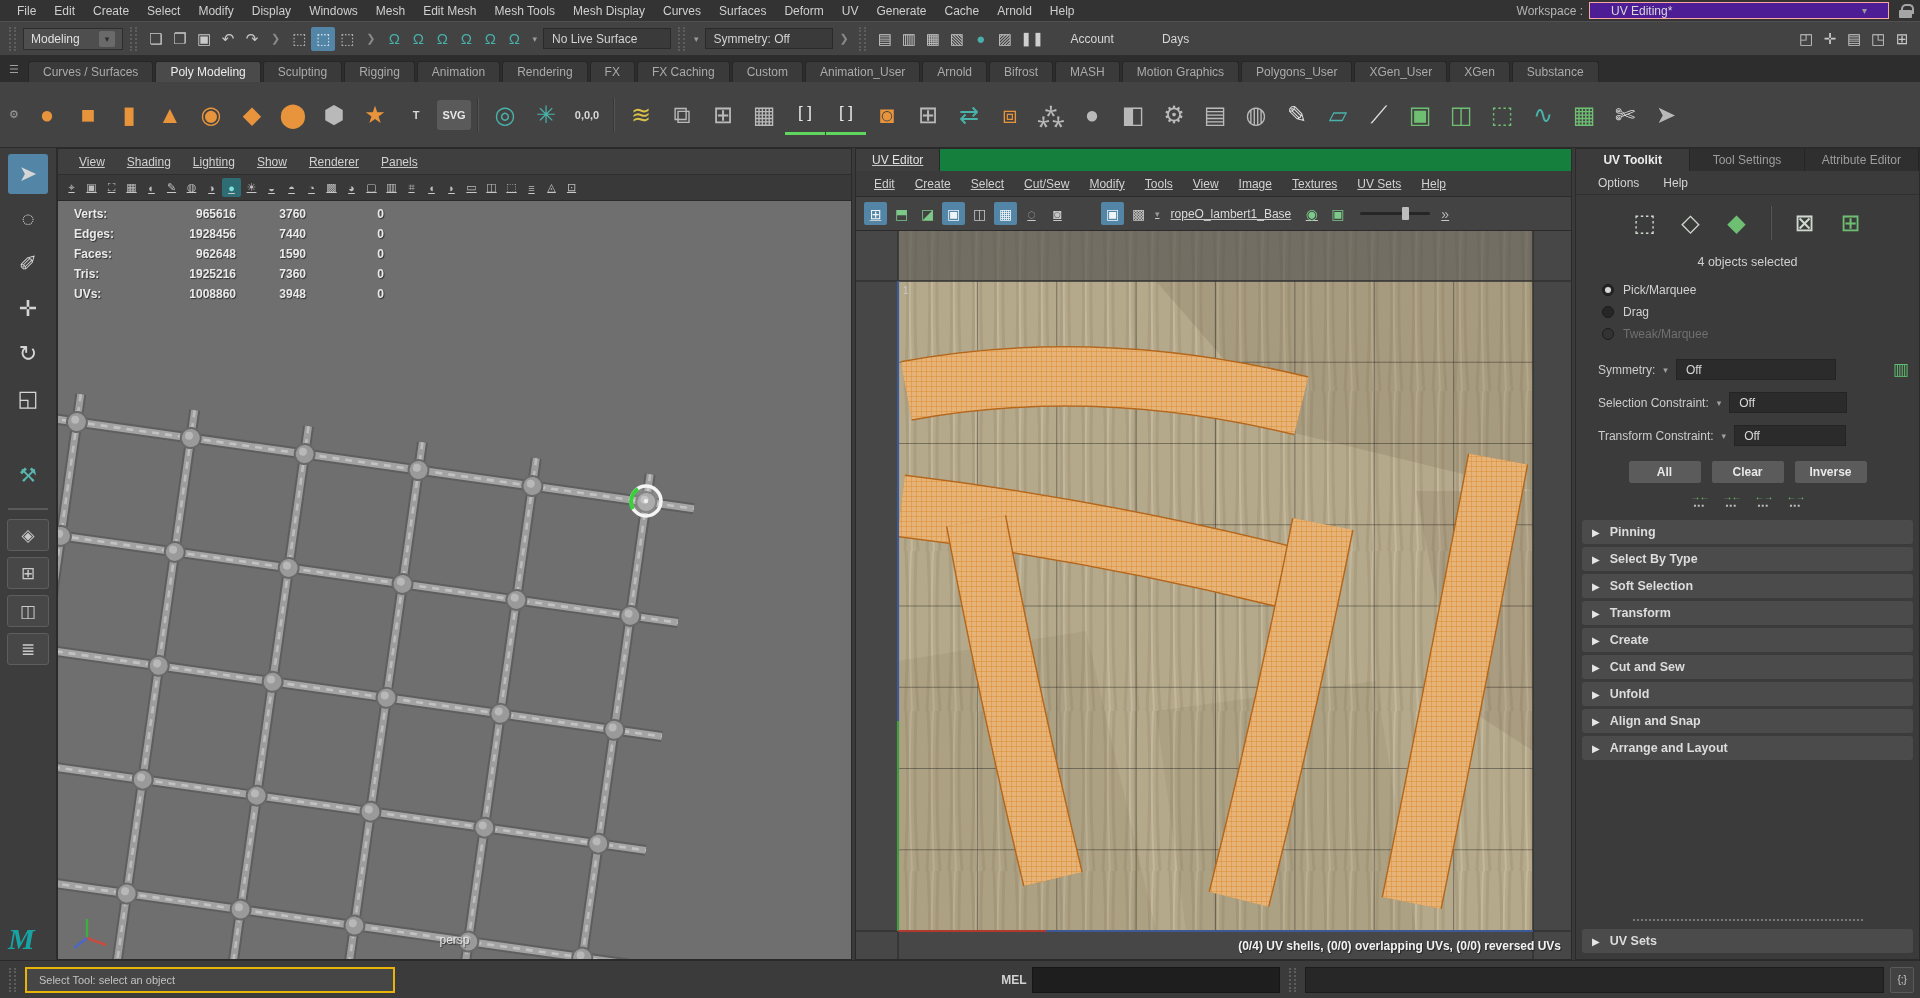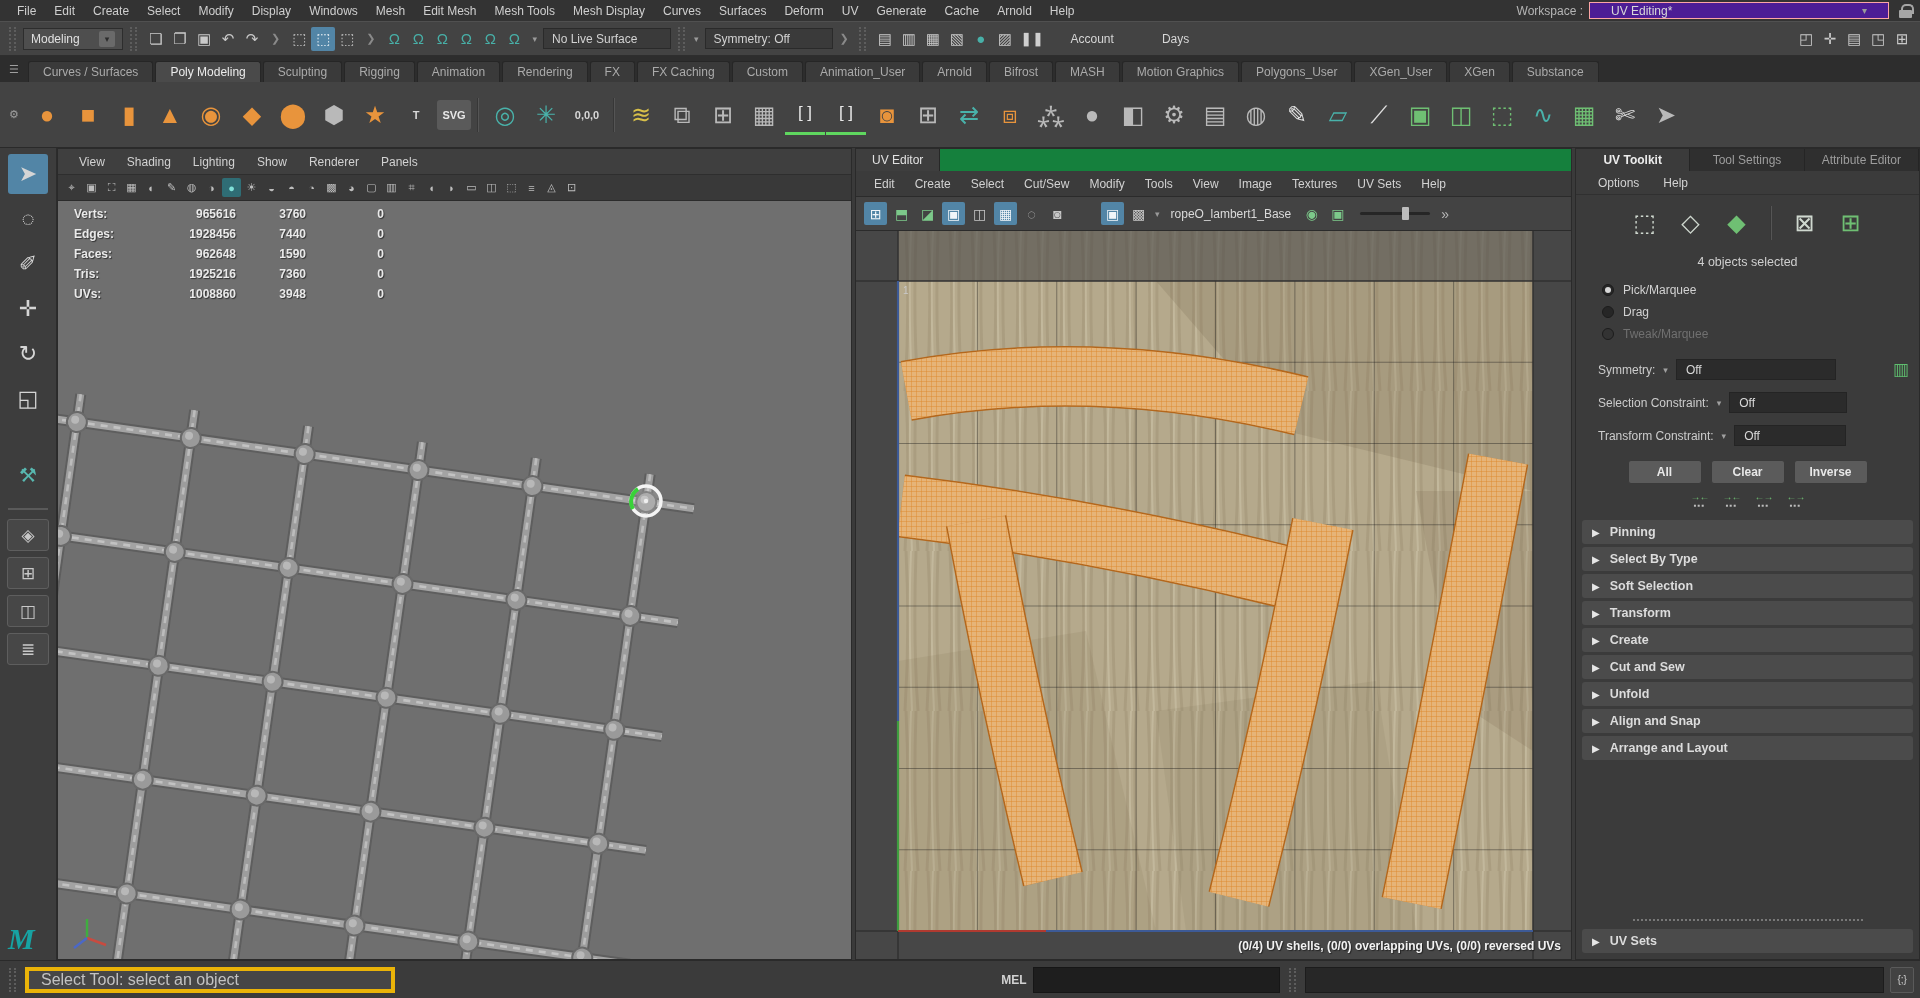--- a/index.html
+++ b/index.html
@@ -67,21 +67,21 @@
   .tool-btn { width:40px; height:40px; display:flex; align-items:center; justify-content:center; font-size:22px;
     color:#d5d5d5; border-radius:3px; }
   .tool-btn.active { background:#5285a6; }
   .tool-btn.teal { color:#58b8b0; font-size:20px; }
   .tool-sep { width:40px; border-top:2px solid #5a5a5a; margin:8px 0 4px; }
   .lay-btn { width:42px; height:32px; border:1px solid #5e5e5e; background:#474747; border-radius:3px;
     display:flex; align-items:center; justify-content:center; color:#c9c9c9; font-size:17px; }
   .maya-logo { position:absolute; bottom:6px; left:8px; color:#17a3a3; font-weight:bold; font-style:italic;
     font-size:30px; line-height:1; font-family:"Liberation Serif", serif; }
 
-  .panel { display:flex; flex-direction:column; border:1px solid #2a2a2a; min-width:0; }
+  .panel { display:flex; flex-direction:column; border:1px solid #2a2a2a; min-width:0;text-decoration:underline; }
   .viewport-panel { width:795px; flex:0 0 auto; }
   .panel-menubar { height:26px; background:#3f3f3f; border-bottom:1px solid #2e2e2e; display:flex; align-items:center; padding:0 10px; }
   .panel-menubar .menu-item { padding:3px 11px; color:#d2d2d2; }
   .vp-iconbar { height:26px; background:#393939; border-bottom:1px solid #2b2b2b; display:flex; align-items:center; padding:0 4px; gap:1px; }
   .vp-icon { width:19px; height:19px; display:flex; align-items:center; justify-content:center; font-size:11px; color:#bdbdbd; border-radius:2px; }
   .vp-icon.active { background:#2f6d75; color:#7fe0d8; }
   .viewport { flex:1; position:relative; background:#6f6f6f; overflow:hidden; }
   .viewport svg { position:absolute; inset:0; }
   .hud { position:absolute; left:16px; top:6px; display:grid; grid-template-columns:62px 100px 70px 78px;
     row-gap:6px; font-size:12px; font-weight:bold; color:#eaeaea; text-shadow:1px 1px 1px rgba(0,0,0,.55); }
@@ -138,22 +138,22 @@
   .sections { display:flex; flex-direction:column; gap:3px; padding:2px 6px; }
   .section-bar { height:24px; background:#4b4b4b; border-radius:3px; display:flex; align-items:center; gap:10px; padding:0 10px; }
   .section-bar .tri { color:#e6e6e6; font-size:10px; }
   .section-bar .lbl { color:#dcdcdc; font-weight:bold; font-size:12.5px; }
   .rp-bottom { position:absolute; left:6px; right:6px; bottom:6px; }
   .dot-handle { width:230px; margin:0 auto 8px; border-top:2px dotted #787878; }
 
   
   .statusbar { height:38px; background:#3b3b3b; border-top:1px solid #2a2a2a; display:flex; align-items:center;
     padding:0 6px; gap:6px; flex:0 0 auto; }
-  .help-box { width:374px; height:26px; background:#464646; border:4px solid #eab308; display:flex; align-items:center;
-    padding:0 12px; color:#c2c2c2; font-size:16px; }
+  .help-box { width:374px; height:26px; background:#464646; border:2px solid #eab308; display:flex; align-items:center;
+    padding:0 12px; color:#c2c2c2; font-size:11px; }
   .mel-label { margin-left:600px; color:#d2d2d2; font-weight:bold; }
   .cmd-field { width:250px; height:26px; background:#1e1e1e; border:1px solid #161616; }
   .result-field { width:586px; height:26px; background:#272727; border:1px solid #1c1c1c; }
   .script-icon { margin-left:auto; width:24px; height:26px; border:1px solid #5a5a5a; border-radius:2px; color:#cdcdcd;
     display:flex; align-items:center; justify-content:center; font-size:10px; background:#424242; }
 </style>
 </head>
 <body>
 
 <div class="app">
@@ -732,20 +732,21 @@
             <span class="num">0</span>
             <span class="label">Tris:</span>
             <span class="num">1925216</span>
             <span class="num">7360</span>
             <span class="num">0</span>
             <span class="label">UVs:</span>
             <span class="num">1008860</span>
             <span class="num">3948</span>
             <span class="num">0</span>
           </div>
+        <div class="persp-label">persp</div>
       </div>
     </div>
 
     <div class="panel uv-panel">
       <div class="uv-tabstrip">
         <div class="uv-tab">UV Editor</div>
       </div>
       <div class="uv-menubar">
         <div>
           

